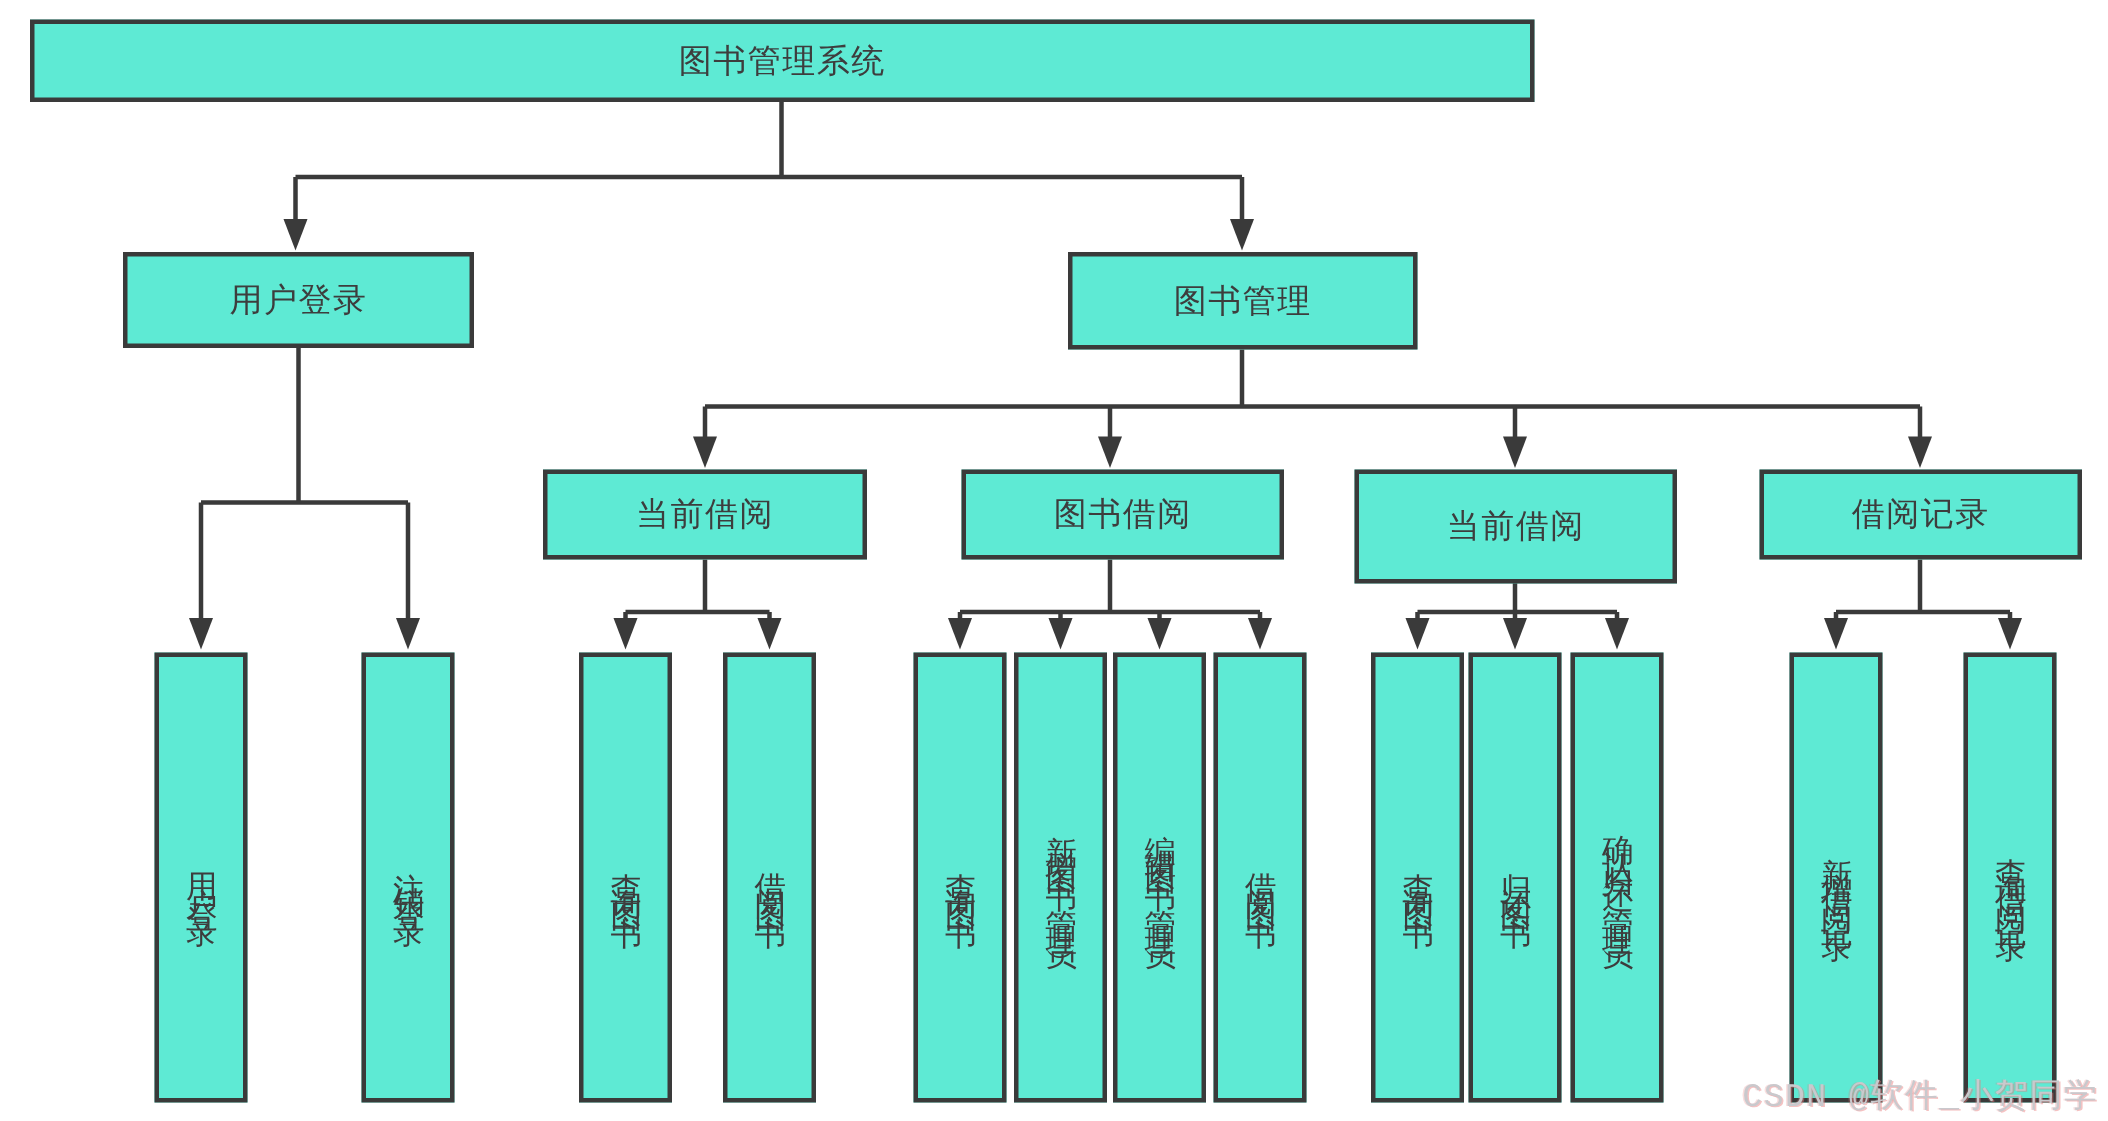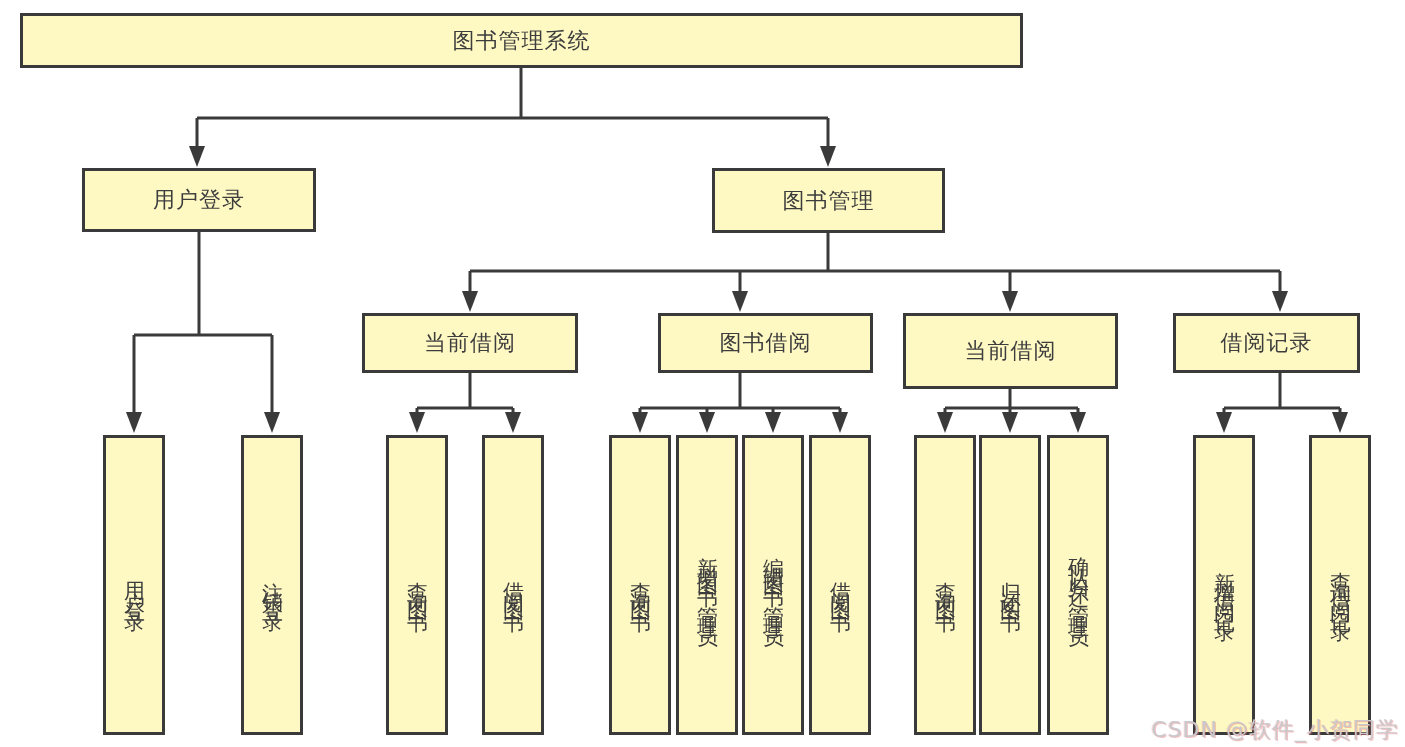--- a/index.html
+++ b/index.html
@@ -4,34 +4,35 @@
 <style>
   html,body{margin:0;padding:0;background:#ffffff;}
   body{
     width:1405px;height:747px;position:relative;overflow:hidden;
     font-family:"DejaVu Sans","Liberation Sans",sans-serif;
   }
   .stage{position:absolute;left:0;top:0;width:1405px;height:747px;}
   svg.connectors{position:absolute;left:0;top:0;z-index:1;}
   .node{
     position:absolute;z-index:2;box-sizing:border-box;
-    background:#fef9c3;border:3px solid #3a3a3a;
+    background:#5eead4;border:3px solid #3a3a3a;
     display:flex;align-items:center;justify-content:center;
     color:#3d3d3d;
   }
   .node.h span{font-size:22px;letter-spacing:1px;white-space:nowrap;}
   .node.v span{
     writing-mode:vertical-rl;text-orientation:mixed;
     font-size:21px;letter-spacing:10px;line-height:1;
   }
   .watermark{
     position:absolute;z-index:3;right:6px;bottom:2px;
     font-size:22px;color:#c9c9cd;letter-spacing:1px;
     text-shadow:1px 1px 0 rgba(233,120,120,0.45), -1px 0 0 rgba(233,120,120,0.25);
     white-space:nowrap;
+    font-family:Liberation Mono, monospace;
   }
 </style>
 </head>
 <body>
 
 <div class="stage">
 
   <svg class="connectors" width="1405" height="747" viewBox="0 0 1405 747">
     <g stroke="#3a3a3a" stroke-width="3" fill="none">
 
@@ -86,27 +87,27 @@
   <div class="node h" style="left:82px;top:168px;width:234px;height:64px">
     <span>用户登录</span>
   </div>
   <div class="node h" style="left:712px;top:168px;width:233px;height:65px">
     <span>图书管理</span>
   </div>
 
   <div class="node h" style="left:362px;top:313px;width:216px;height:60px">
     <span>当前借阅</span>
   </div>
-  <div class="node h" style="left:658px;top:313px;width:215px;height:60px">
+  <div class="node h" style="left:641px;top:313px;width:215px;height:60px">
     <span>图书借阅</span>
   </div>
   <div class="node h" style="left:903px;top:313px;width:215px;height:76px">
     <span>当前借阅</span>
   </div>
-  <div class="node h" style="left:1173px;top:313px;width:187px;height:60px">
+  <div class="node h" style="left:1173px;top:313px;width:215px;height:60px">
     <span>借阅记录</span>
   </div>
 
   <div class="node v" style="left:103px;top:435px;width:62px;height:300px">
     <span>用户登录</span>
   </div>
   <div class="node v" style="left:241px;top:435px;width:62px;height:300px">
     <span>注销登录</span>
   </div>
 

